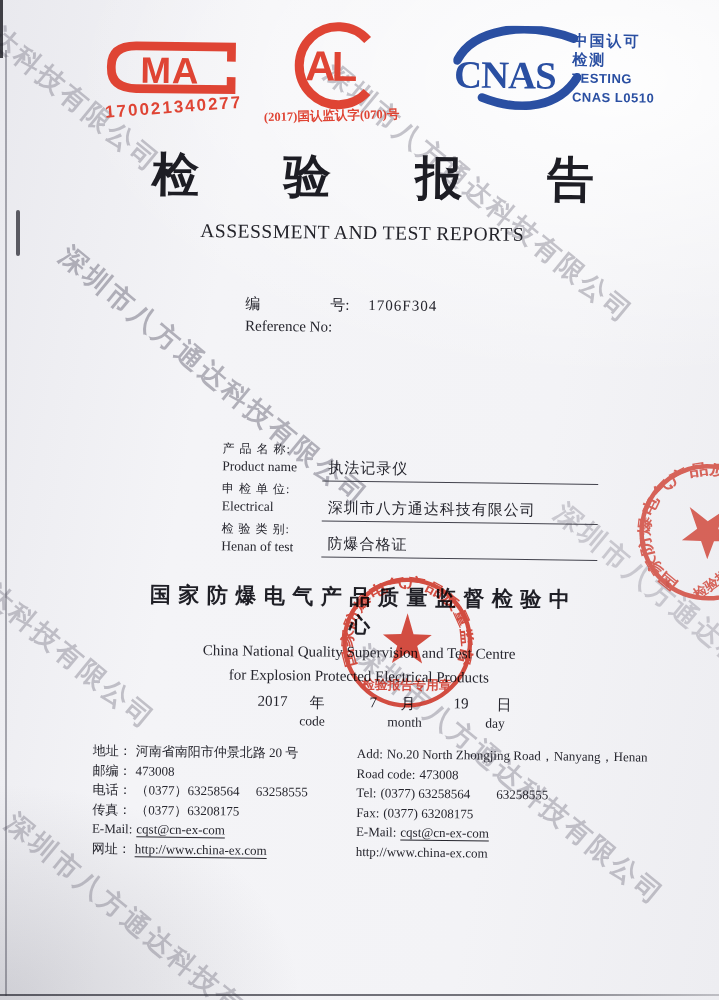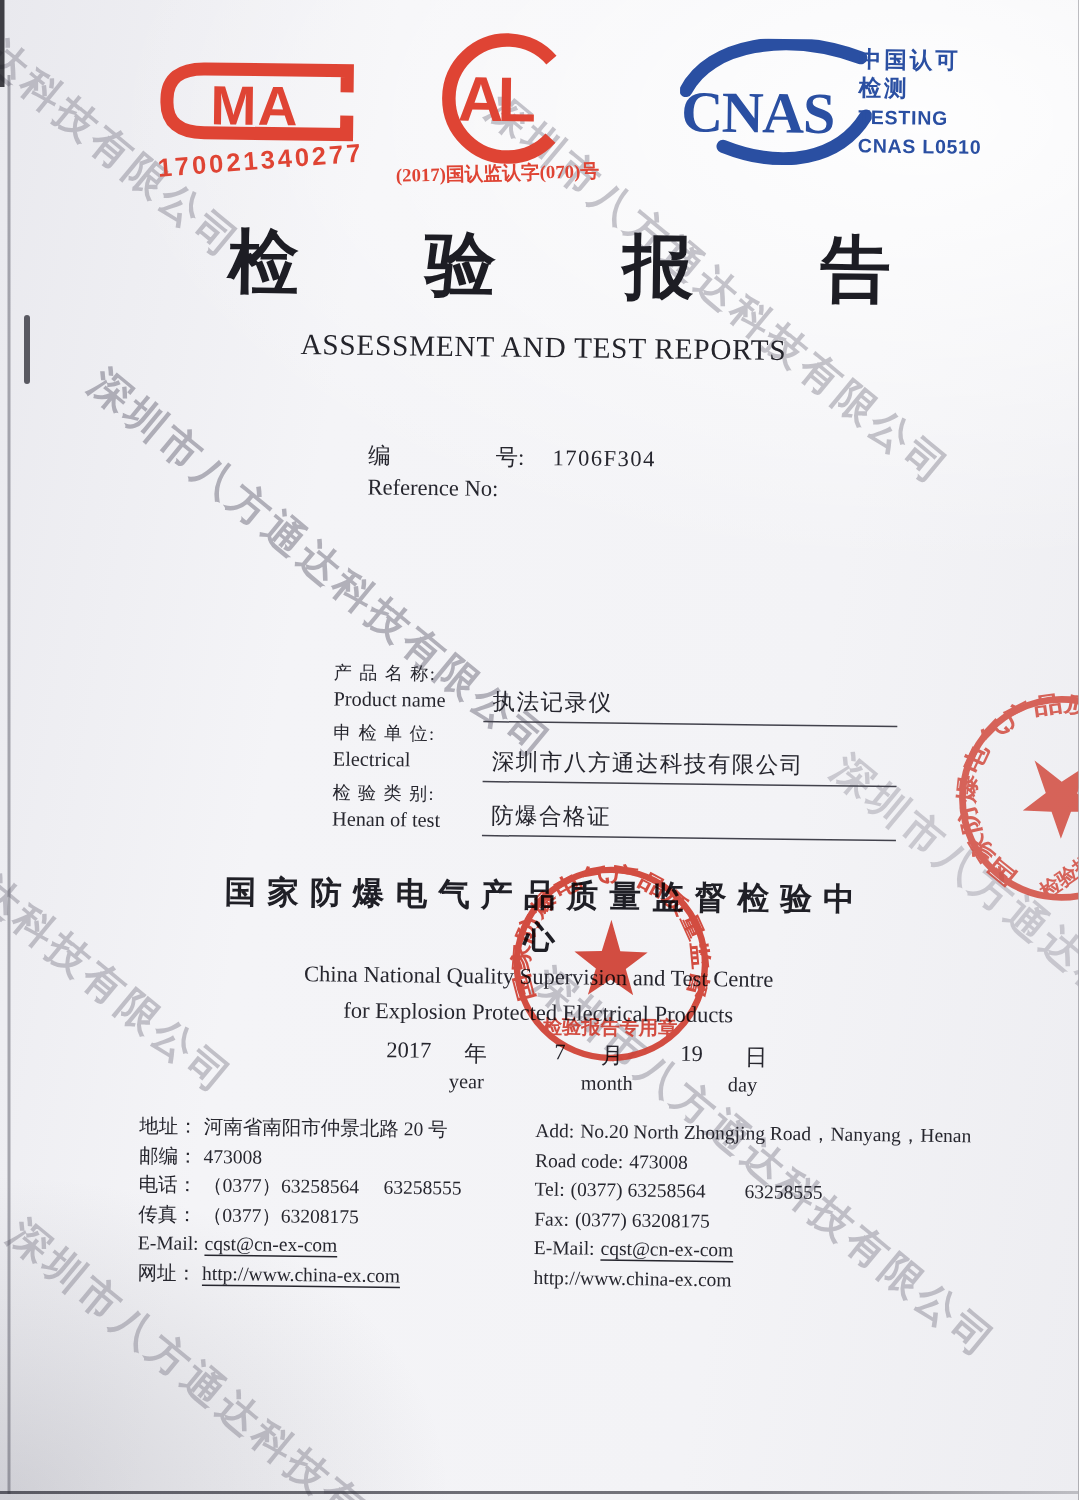--- a/index.html
+++ b/index.html
@@ -162,21 +162,21 @@
       <div class="en">for Explosion Protected Electrical Products</div>
     </div>
 
     <div class="date">
       <span class="d-year">2017</span>
       <span class="d-yu">年</span>
       <span class="d-month">7</span>
       <span class="d-mu">月</span>
       <span class="d-day">19</span>
       <span class="d-du">日</span>
-      <span class="d-yl">year</span>
+      <span class="d-yl">code</span>
       <span class="d-ml">month</span>
       <span class="d-dl">day</span>
     </div>
 
     <div class="contact c-left">
       <div><span class="lbl">地址：</span><span>河南省南阳市仲景北路 20 号</span></div>
       <div><span class="lbl">邮编：</span><span>473008</span></div>
       <div><span class="lbl">电话：</span><span>（0377）63258564　 63258555</span></div>
       <div><span class="lbl">传真：</span><span>（0377）63208175</span></div>
       <div><span class="lbl">E-Mail:</span><span class="u">cqst@cn-ex-com</span></div>

